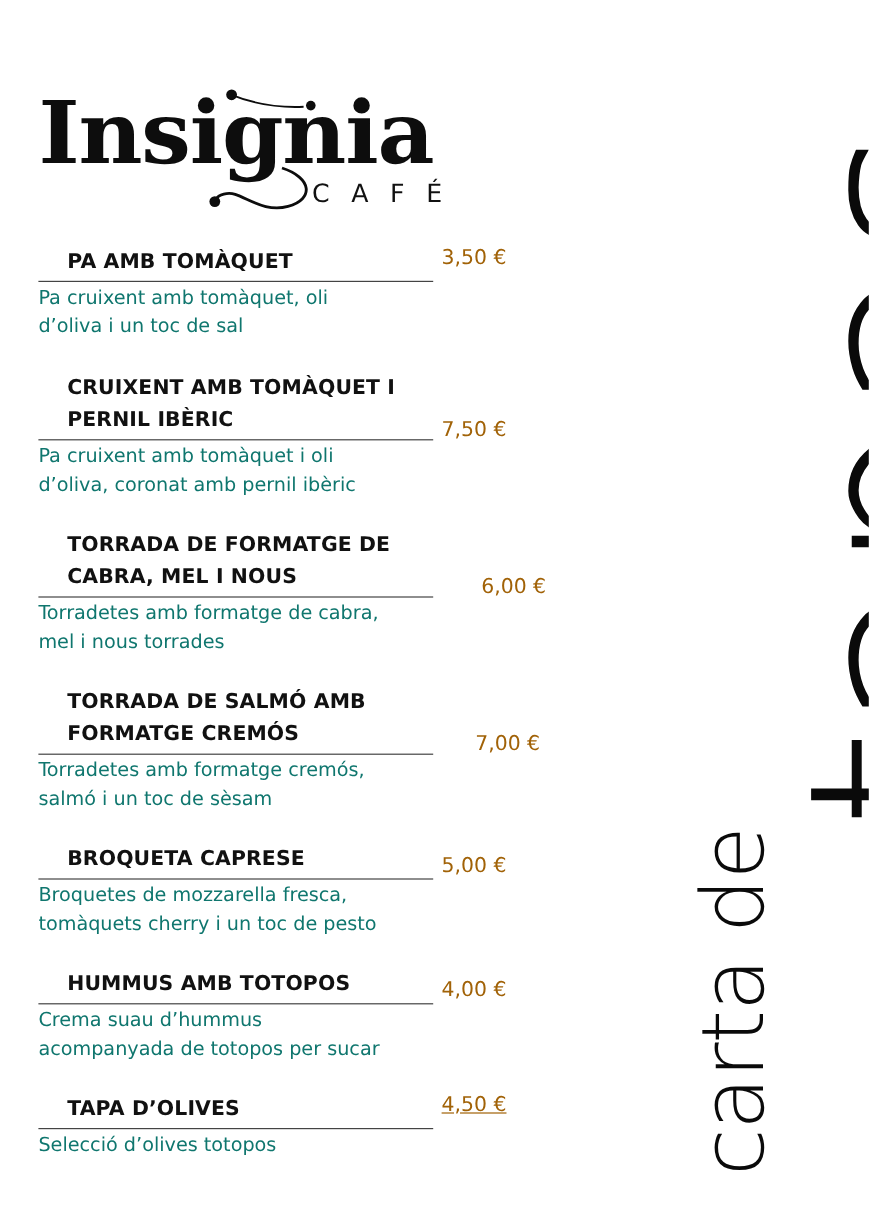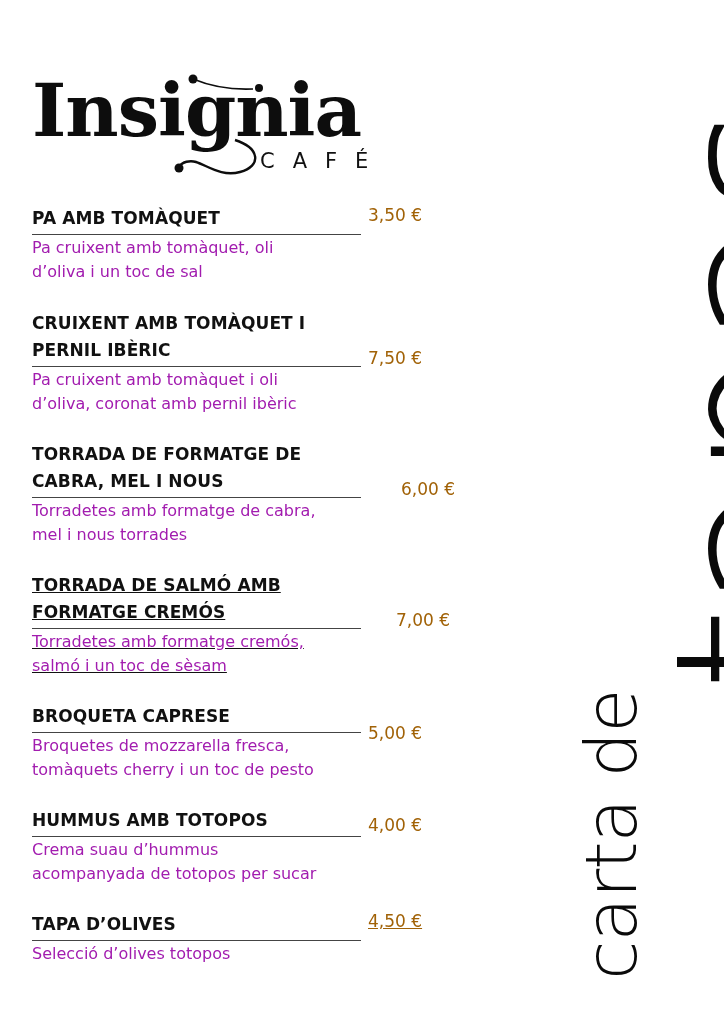--- a/index.html
+++ b/index.html
@@ -75,35 +75,36 @@
       padding-bottom: 2px;
     }
     .item-name {
       font-family: "DejaVu Sans", "Liberation Sans", sans-serif;
       font-weight: bold;
       font-size: 17px;
       line-height: 27px;
       color: #111111;
       letter-spacing: 0.1px;
       white-space: pre-line;
+      margin-left: 24px;
     }
     .item-price {
       position: absolute;
       left: 336px;
       font-family: "DejaVu Sans", "Liberation Sans", sans-serif;
       font-size: 17px;
       line-height: 20px;
       color: #a16207;
       white-space: nowrap;
     }
     .item-desc {
       font-family: "DejaVu Sans", "Liberation Sans", sans-serif;
       font-size: 16px;
       line-height: 24px;
-      color: #a21caf;
+      color: #0f766e;
       width: 340px;
       margin-top: 1px;
       white-space: pre-line;
     }
 
     
     .vtitle {
       position: absolute;
       left: 0;
       top: 0;
@@ -183,35 +184,35 @@
   <div class="item" style="top:236px;">
     <div class="item-head">
       <div class="item-name">TORRADA DE FORMATGE DE
 CABRA, MEL I NOUS</div>
     </div>
     <div class="item-price" style="top:38px;margin-left:33px;">6,00 €</div>
     <div class="item-desc">Torradetes amb formatge de cabra,
 mel i nous torrades</div>
   </div>
 
-  <div class="item" style="top:367px;text-decoration:underline;">
+  <div class="item" style="top:367px;">
     <div class="item-head">
       <div class="item-name">TORRADA DE SALMÓ AMB
 FORMATGE CREMÓS</div>
     </div>
     <div class="item-price" style="top:38px;margin-left:28px;">7,00 €</div>
     <div class="item-desc">Torradetes amb formatge cremós,
 salmó i un toc de sèsam</div>
   </div>
 
   <div class="item" style="top:498px;">
     <div class="item-head">
       <div class="item-name">BROQUETA CAPRESE</div>
     </div>
-    <div class="item-price" style="top:20px;">5,00 €</div>
+    <div class="item-price" style="top:9px;">5,00 €</div>
     <div class="item-desc">Broquetes de mozzarella fresca,
 tomàquets cherry i un toc de pesto</div>
   </div>
 
   <div class="item" style="top:602px;">
     <div class="item-head">
       <div class="item-name">HUMMUS AMB TOTOPOS</div>
     </div>
     <div class="item-price" style="top:8px;">4,00 €</div>
     <div class="item-desc">Crema suau d’hummus

